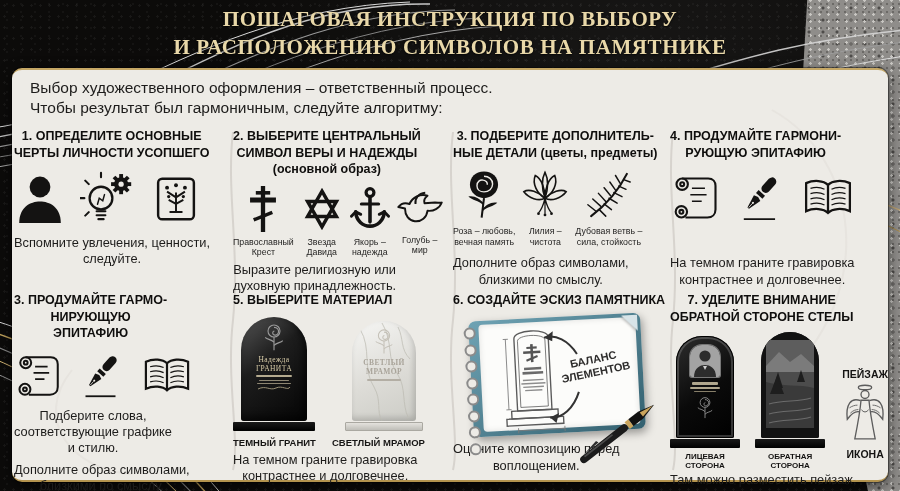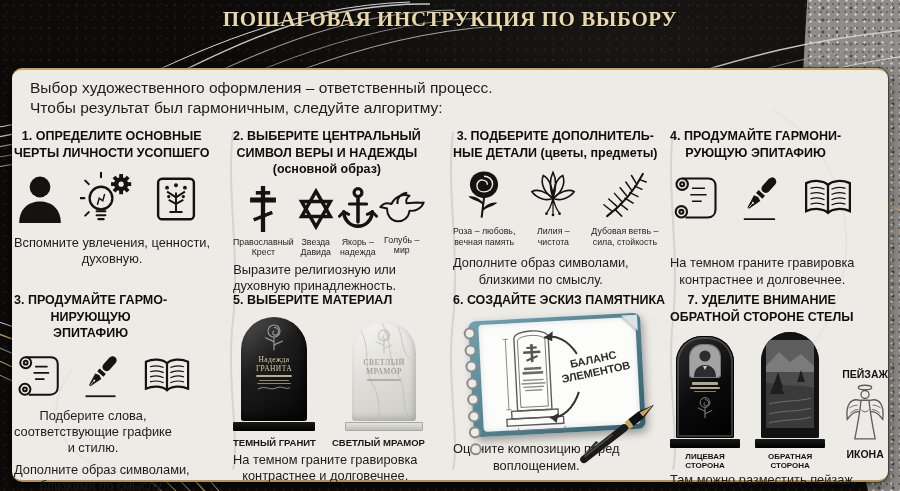--- a/index.html
+++ b/index.html
@@ -41,21 +41,21 @@
 
   .cell{position:absolute;width:218px;display:flex;flex-direction:column;
     align-items:flex-start;text-align:center;color:#161514;}
   .r1{top:58px;height:160px;} .r2{top:222px;height:182px;}
   .c1{left:2px;} .c2{left:221px;} .c3{left:441px;} .c4{left:658px;}
 
   .step-title{font-size:12.5px;font-weight:bold;line-height:1.32;
     white-space:pre-line;color:#0f0e0d;}
   .caption{font-size:12.8px;line-height:1.28;white-space:pre-line;color:#1d1c1b;}
   .icon-row{display:flex;align-items:center;justify-content:center;gap:14px;margin:10px 0 8px;}
-  .sym-row{display:flex;align-items:flex-start;justify-content:center;margin:8px 0 4px;}
+  .sym-row{display:flex;align-items:flex-start;justify-content:center;gap:6px;margin:8px 0 4px;}
   .sym{display:flex;flex-direction:column;align-items:center;gap:5px;}
   .sym-label{font-size:8.8px;line-height:1.2;white-space:pre-line;color:#262524;}
   .ic{color:#141312;display:block;}
 
   
   .mat-row{display:flex;align-items:flex-end;justify-content:center;gap:30px;margin:8px 0 3px;}
   .mono{display:flex;flex-direction:column;align-items:center;}
   .stone{position:relative;display:flex;flex-direction:column;align-items:center;}
   .granite-stone{width:66px;height:104px;border-radius:33px 33px 3px 3px;
     background:linear-gradient(140deg,#555 0%,#1d1d1d 40%,#050505 100%);
@@ -292,20 +292,21 @@
       <path d="M-8 320 C65 340 140 398 224 497" stroke="#dedede" stroke-width="1"></path>
       <path d="M-8 332 C60 352 130 408 210 497" stroke="#c8a85f" stroke-width="1.3"></path>
       <path d="M-8 345 C55 368 122 420 196 497" stroke="#8f8f8f" stroke-width="1.1"></path>
       <path d="M-8 358 C52 382 114 430 182 497" stroke="#e0c07a" stroke-width="1"></path>
       <path d="M-8 372 C48 394 106 440 168 497" stroke="#b0b0b0" stroke-width="0.9"></path>
     </g>
   </svg>
 
   <div class="main-title">
     <div>ПОШАГОВАЯ ИНСТРУКЦИЯ ПО ВЫБОРУ</div>
+    <div>И РАСПОЛОЖЕНИЮ СИМВОЛОВ НА ПАМЯТНИКЕ</div>
   </div>
 
   <div class="card">
 
     <svg class="card-deco" width="876" height="410">
       <g fill="none" stroke="#d2cfc9" stroke-width="2" opacity="0.85">
         <path d="M221 62 C214 120 228 180 221 250 C214 310 228 370 221 400"></path>
         <path d="M441 62 C434 120 448 180 441 250 C434 310 448 370 441 400"></path>
         <path d="M661 62 C654 120 668 180 661 250 C654 310 668 370 661 400"></path>
       </g>
@@ -326,21 +327,21 @@
             <use href="#sym-person"></use>
           </svg>
         <svg class="ic" width="56" height="56">
             <use href="#sym-idea"></use>
           </svg>
         <svg class="ic" width="52" height="52">
             <use href="#sym-familybook"></use>
           </svg>
       </div>
       <div class="caption">Вспомните увлечения, ценности,
-духовную.</div>
+следуйте.</div>
     </div>
 
     <div class="cell r1 c2">
       <div class="step-title">2. ВЫБЕРИТЕ ЦЕНТРАЛЬНЫЙ
 СИМВОЛ ВЕРЫ И НАДЕЖДЫ
 (основной образ)</div>
       <div class="sym-row">
         <div class="sym">
           <svg class="ic" width="32" height="46">
               <use href="#sym-orthodox"></use>
@@ -370,21 +371,21 @@
 мир</div>
         </div>
       </div>
       <div class="caption mt-a">Выразите религиозную или
 духовную принадлежность.</div>
     </div>
 
     <div class="cell r1 c3">
       <div class="step-title">3. ПОДБЕРИТЕ ДОПОЛНИТЕЛЬ-
 НЫЕ ДЕТАЛИ (цветы, предметы)</div>
-      <div class="sym-row" style="gap:12px">
+      <div class="sym-row" style="gap:4px">
         <div class="sym">
           <svg class="ic" width="50" height="52">
               <use href="#sym-rose"></use>
             </svg>
           <div class="sym-label">Роза – любовь,
 вечная память</div>
         </div>
         <div class="sym">
           <svg class="ic" width="52" height="52">
               <use href="#sym-lily"></use>

